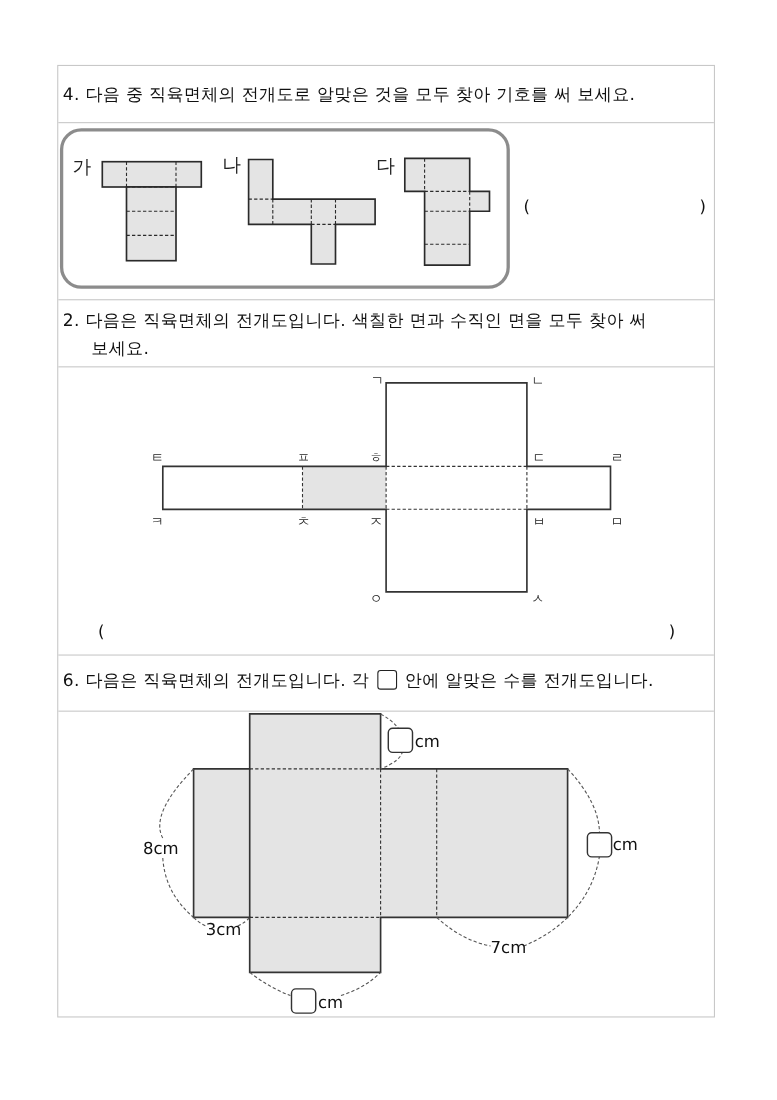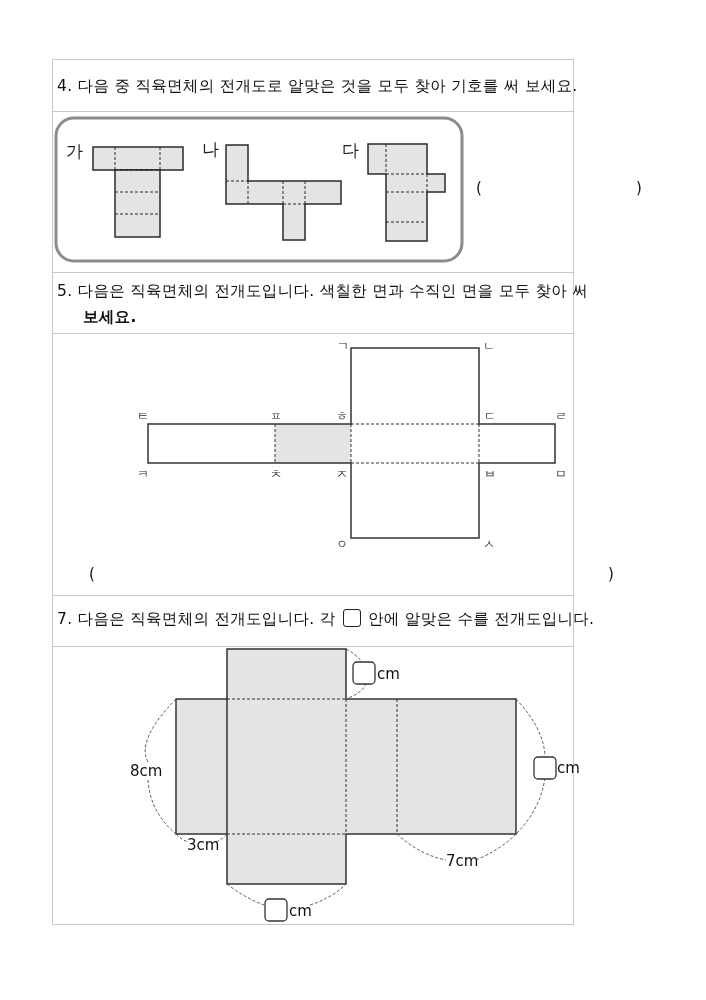--- a/index.html
+++ b/index.html
@@ -1,47 +1,47 @@
 <!DOCTYPE html>
 <html><head>
 <meta charset="utf-8">
 <style>
   html, body { margin:0; padding:0; background:#ffffff; }
   body { width:706px; height:1000px; position:relative; overflow:hidden;
          font-family:"DejaVu Sans", sans-serif; color:#111; }
-  .sheet { position:absolute; left:52px; top:59px; width:522px; height:866px;
+  .sheet { position:absolute; left:52px; top:59px; width:598px; height:866px;
            border:1px solid #c8c8c8; box-sizing:border-box; }
   .row-line { position:absolute; left:0; width:100%; height:0; border-top:1px solid #c8c8c8; }
   .q-text { position:absolute; left:4px; font-size:15.5px; letter-spacing:0.3px; line-height:26px; white-space:nowrap; }
-  .q-text .indent { padding-left:26px; display:block;font-weight:bold; }
+  .q-text .indent { padding-left:26px; display:block; }
   .paren { position:absolute; font-size:15px; }
   svg text.ser { font-family:"Liberation Serif", "DejaVu Serif", serif; }
   .inline-box { display:inline-block; width:16px; height:16px; border:1.5px solid #222;
                 border-radius:3px; vertical-align:-3px; margin:0 2px; }
 </style>
 </head>
 <body>
 
 <div class="sheet">
 
   <div class="row-line" style="top:51px"></div>
   <div class="row-line" style="top:212px"></div>
   <div class="row-line" style="top:273px"></div>
   <div class="row-line" style="top:535px"></div>
   <div class="row-line" style="top:586px"></div>
 
   <div class="q-text" style="top:13px">4. 다음 중 직육면체의 전개도로 알맞은 것을 모두 찾아 기호를 써 보세요.</div>
 
   <div class="q-text" style="top:218px">
-    <span>5. 다음은 직육면체의 전개도입니다. 색칠한 면과 수직인 면을 모두 찾아 써</span>
+    <span>2. 다음은 직육면체의 전개도입니다. 색칠한 면과 수직인 면을 모두 찾아 써</span>
     <span class="indent">보세요.</span>
   </div>
 
   <div class="q-text" style="top:546px">
-    <span>7. 다음은 직육면체의 전개도입니다. 각</span>
+    <span>6. 다음은 직육면체의 전개도입니다. 각</span>
     <span class="inline-box"></span>
     <span>안에 알맞은 수를 전개도입니다.</span>
   </div>
 
   <span class="paren" style="left:423px;top:119px">(</span>
   <span style="position:absolute;left:436px;top:117px;width:140px;height:22px;"></span>
   <span class="paren" style="left:583px;top:119px">)</span>
 
   <span class="paren" style="left:36px;top:505px">(</span>
   <span style="position:absolute;left:50px;top:503px;width:500px;height:22px;"></span>

